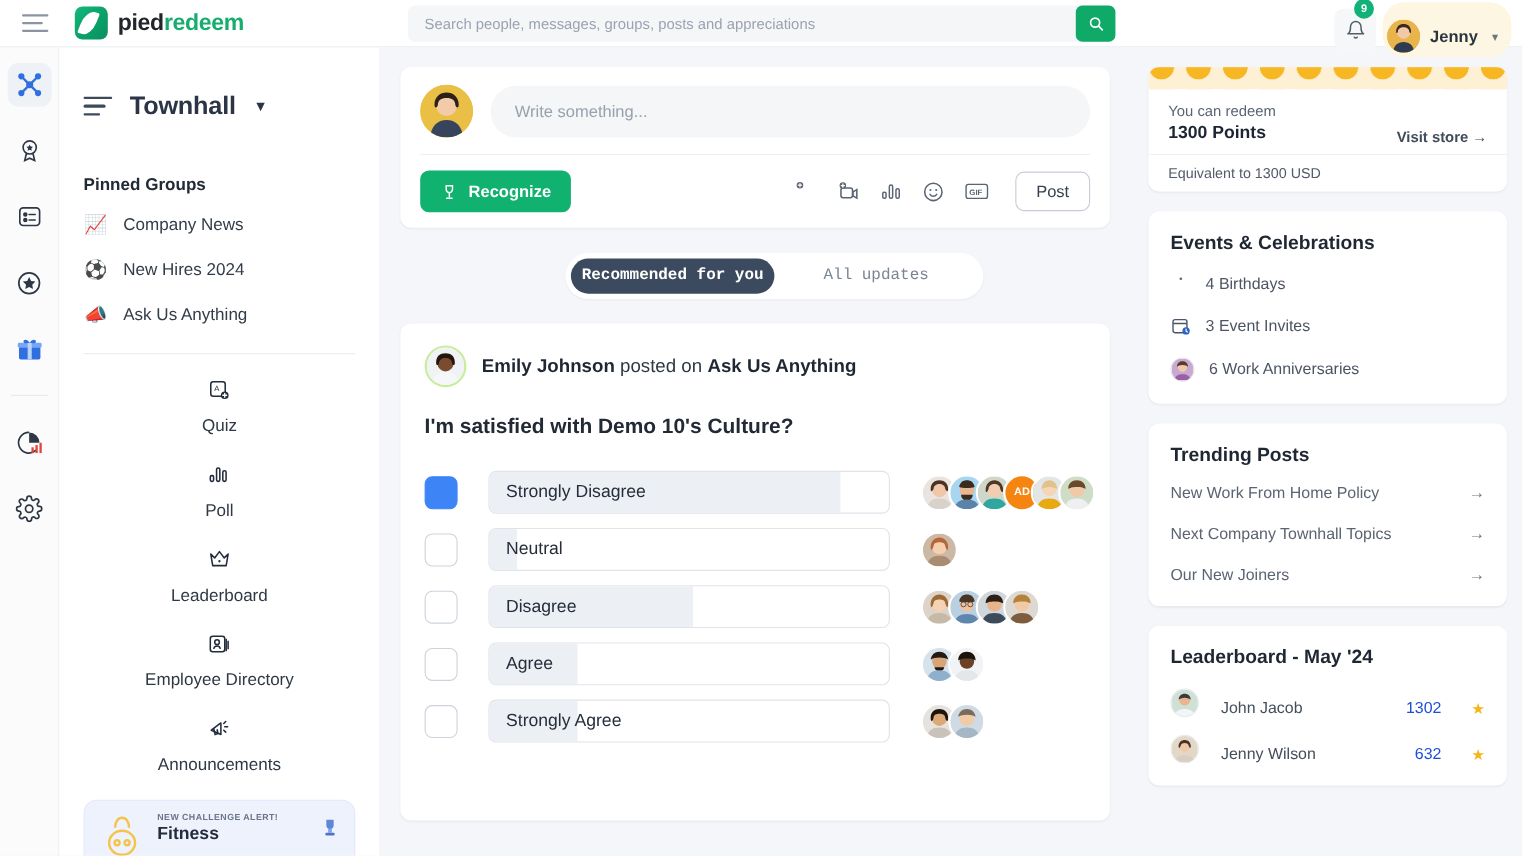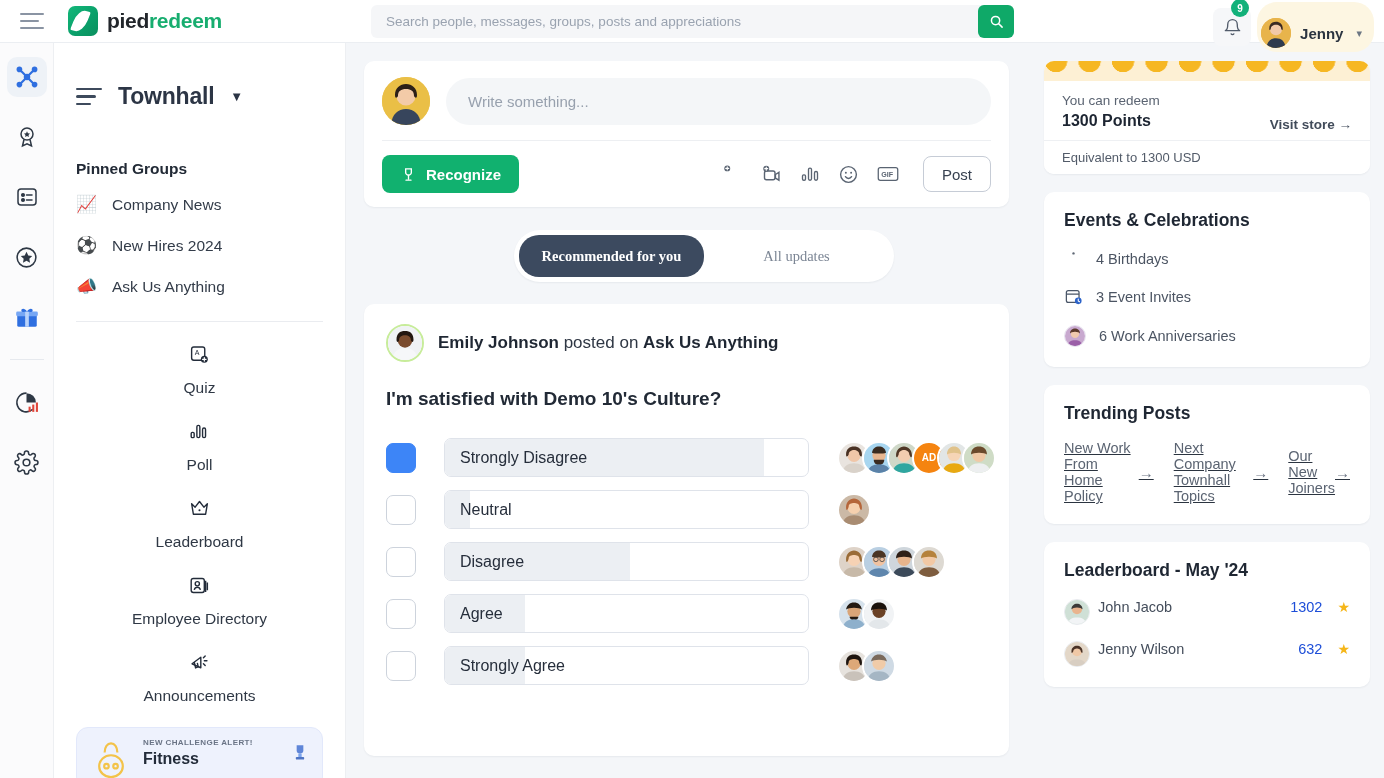--- a/index.html
+++ b/index.html
@@ -124,22 +124,22 @@
     font-size:15px; color:#374150; cursor:pointer; margin-left:6px;
     font-family:"Liberation Sans",sans-serif;
   }
 
   .tabsWrap{ display:flex; justify-content:center; margin-top:23px; }
   .tabs{
     display:flex; background:#fff; border-radius:26px; padding:5px; width:380px;
     box-shadow:0 1px 2px rgba(20,30,50,.06);
   }
   .tab{
-    flex:1; height:42px; border-radius:20px; border:none; background:transparent; cursor:pointer;
-    font-size:14.5px; color:#7b8594; font-family:Liberation Serif, serif;
+    flex:1; height:32px; border-radius:20px; border:none; background:transparent; cursor:pointer;
+    font-size:14.5px; color:#7b8594; font-family:Liberation Mono, monospace;
   }
   .tab.active{ background:#3c4a5f; color:#fff; font-weight:700; }
 
   .postcard{ width:645px; margin-top:22px; padding:20px 22px 0 22px; height:452px; overflow:hidden; }
   .postHead{ display:flex; align-items:center; gap:14px; }
   .pAvatar{ width:38px;height:38px;border-radius:50%; border:2px solid #c7ec9a; overflow:hidden; }
   .pMeta{ font-size:17px; color:#2f3744; }
   .pMeta b{ font-weight:700; color:#1f2733; }
   .pQuestion{ font-size:19px; font-weight:600; color:#222a36; margin-top:26px; }
 
@@ -175,26 +175,26 @@
   .pcBig{ font-size:16px; font-weight:700; color:#1d2532; margin-top:4px; }
   .pcLink{ position:absolute; right:18px; top:36px; font-size:13.5px; font-weight:600; color:#414b5a; cursor:pointer; }
   .pcFoot{ border-top:1px solid #eef0f3; padding:9px 18px; font-size:13px; color:#525b69; background:#fff; }
 
   .sideCard{ background:#fff; border-radius:10px; margin-top:18px; padding:18px 20px 20px 20px;
     box-shadow:0 1px 2px rgba(20,30,50,.06); }
   .scTitle{ font-size:17.5px; font-weight:700; color:#1f2733; }
   .evList{ margin-top:18px; display:flex; flex-direction:column; gap:19px; }
   .evItem{ display:flex; align-items:center; gap:13px; cursor:pointer; }
   .evLabel{ font-size:14.5px; color:#4c5563; }
-  .trList{ margin-top:16px; display:flex; flex-direction:row; gap:20px;text-decoration:underline; }
+  .trList{ margin-top:16px; display:flex; flex-direction:column; gap:20px; }
   .trItem{ display:flex; align-items:center; cursor:pointer; }
   .trLabel{ font-size:14.5px; color:#5b6personal; color:#5b6472; }
   .trArrow{ margin-left:auto; color:#6b7483; font-size:15px; }
   .lbList{ margin-top:18px; display:flex; flex-direction:column; gap:16px; }
-  .lbItem{ display:flex; align-items:flex-start; gap:8px; }
+  .lbItem{ display:flex; align-items:flex-end; gap:20px; }
   .lbName{ font-size:14.5px; color:#444d5b; }
   .lbPts{ margin-left:auto; font-size:14.5px; color:#1d4ed8; }
   .lbStar{ color:#f5b619; margin-left:7px; font-size:14px; }
 
   .avimg{ width:100%; height:100%; display:block; }
 </style>
 </head>
 <body>
 
 <div class="app">

